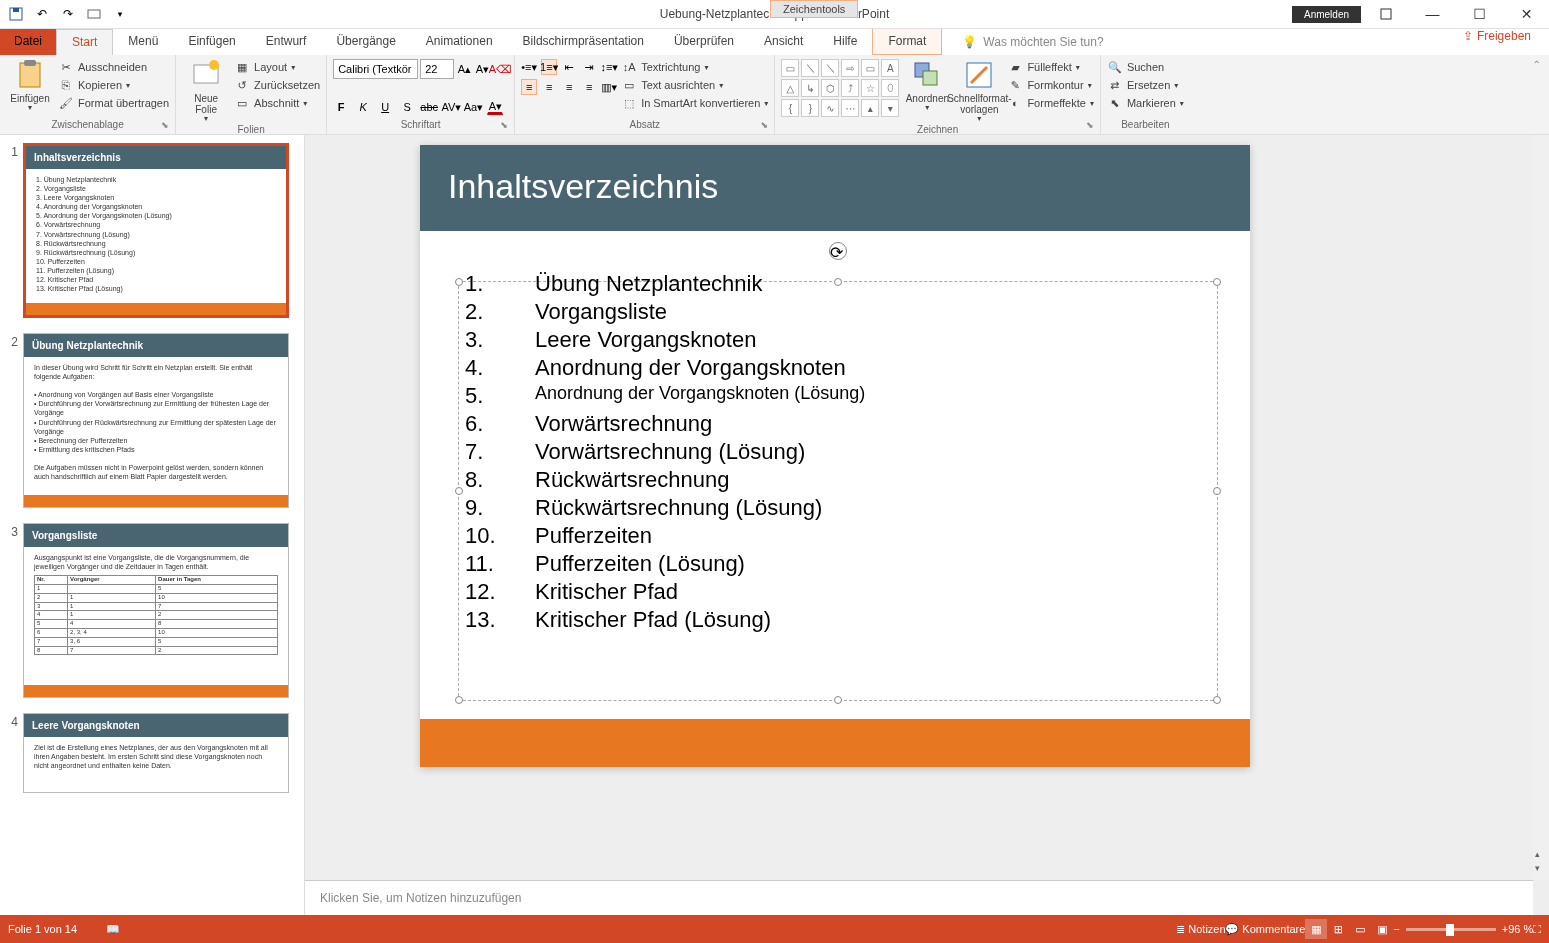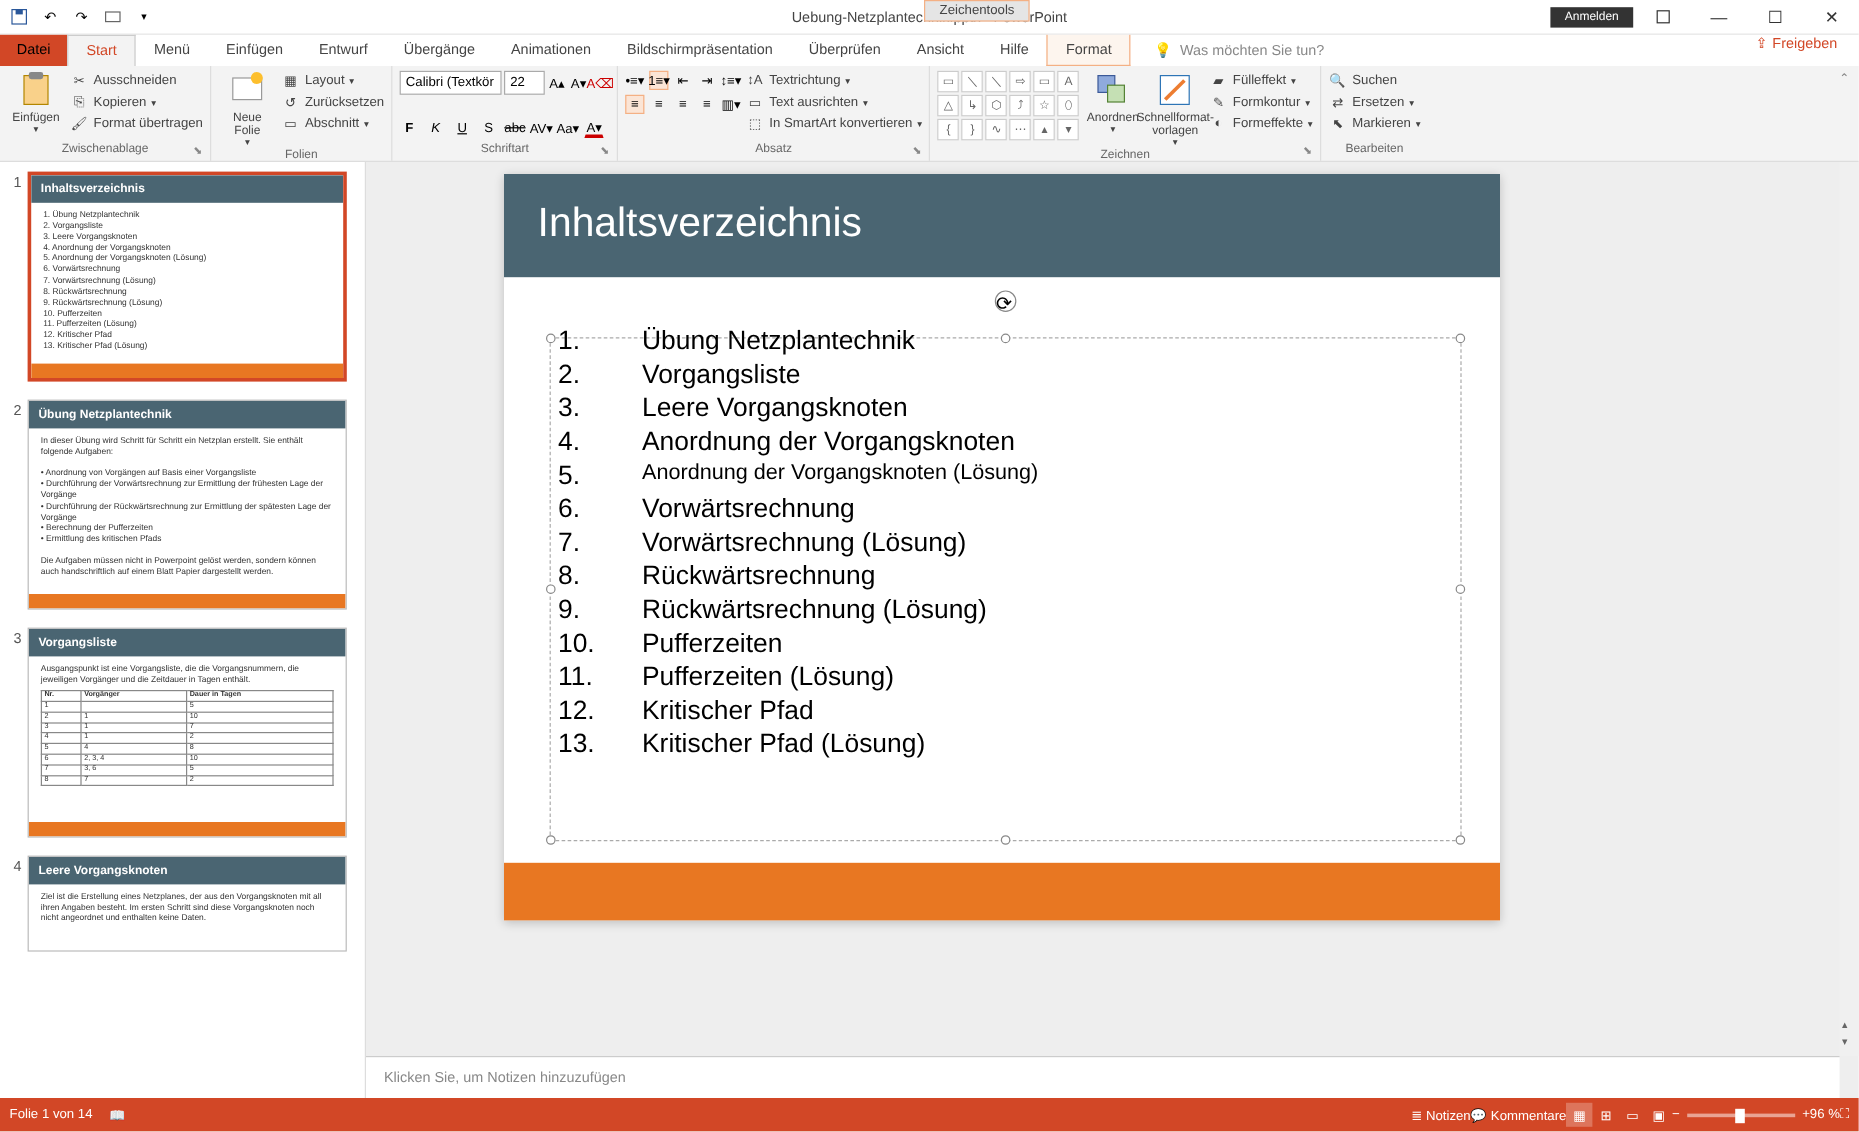--- a/index.html
+++ b/index.html
@@ -65,21 +65,21 @@
 .toc-item.small .toc-txt{font-size:18px;}
 .slide-foot { position: absolute; bottom: 0; left: 0; right: 0; height: 48px; background: #e87722; }
 
 .notes { position: absolute; left: 0; right: 16px; bottom: 0; height: 35px; border-top: 1px solid #ccc; background: #fff; color: #888; font-size: 12px; padding: 10px 15px; cursor: text; }
 .editor-scroll-v{position:absolute;right:0;top:0;bottom:35px;width:16px;background:#f0f0f0;}
 .editor-btns{position:absolute;right:2px;bottom:40px;display:flex;flex-direction:column;gap:2px;}
 .editor-btns span{width:12px;height:12px;font-size:9px;color:#666;cursor:pointer;}
 
 
 .status { position: absolute; left: 0; right: 0; bottom: 0; height: 28px; background: #d24726; color: #fff; font-size: 11px; display: flex; align-items: center; padding: 0 8px; }
-.status-left { display: flex; gap: 14px; align-items: center;}
+.status-left { display: flex; gap: 29px; align-items: center;}
 .status-right { margin-left: auto; display: flex; align-items: center; }
 .viewbtn { width: 22px; height: 20px; display: inline-flex; align-items: center; justify-content: center; cursor: pointer; }
 .viewbtn.active { background: rgba(255,255,255,.25); }
 .zoom-slider { display: flex; align-items: center; gap: 6px; }
 .slider-track { width: 90px; height: 3px; background: rgba(255,255,255,.5); position: relative; }
 .slider-thumb { position: absolute; left: 45%; top: -4px; width: 8px; height: 12px; background: #fff; }
 
 .thumb-table{border-collapse:collapse;width:100%;font-size:6px;}
 .thumb-table td,.thumb-table th{border:1px solid #888;padding:0 2px;text-align:left;}
 </style>

